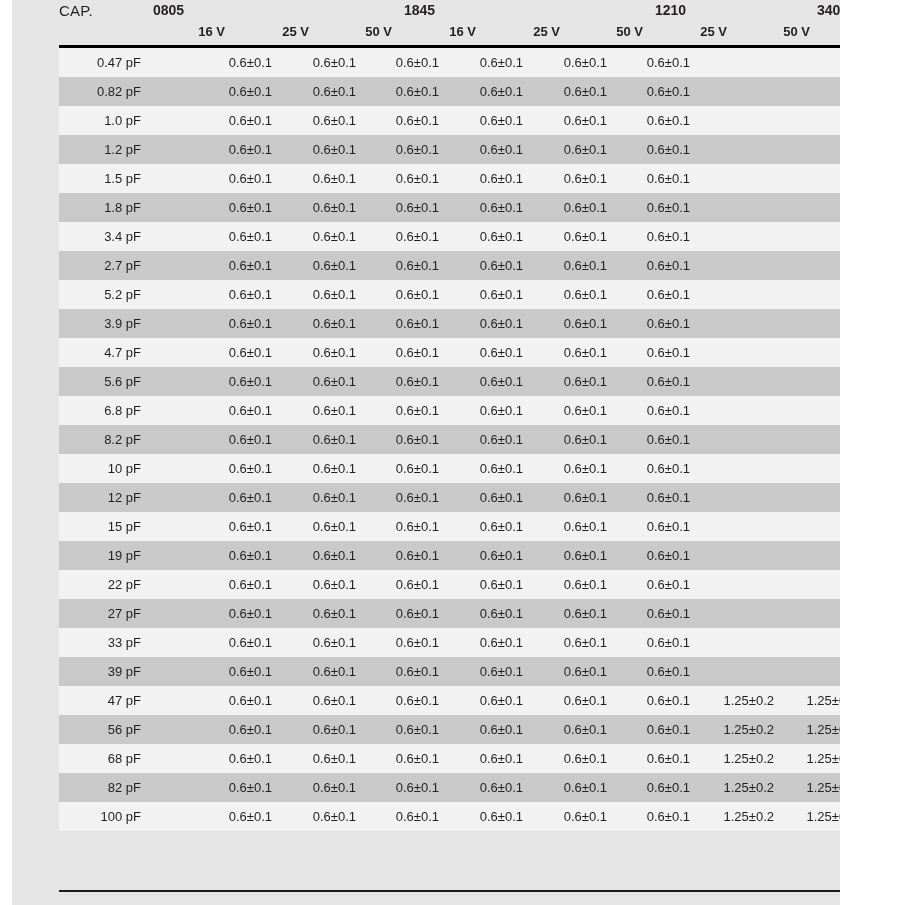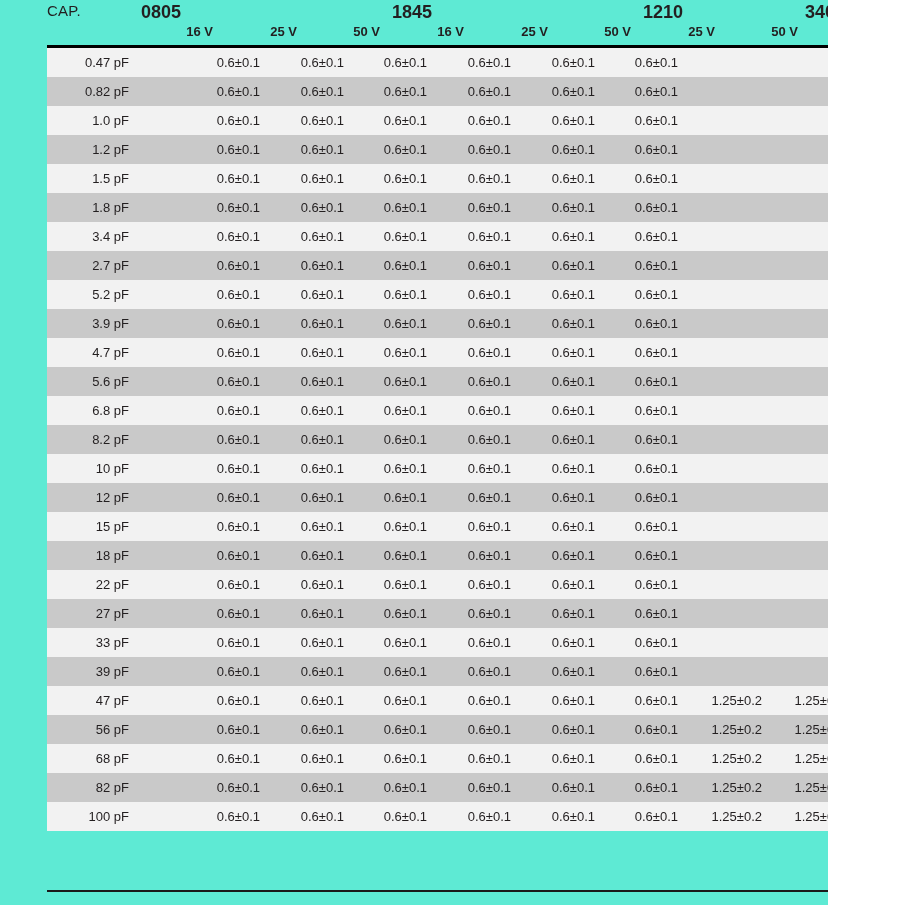--- a/index.html
+++ b/index.html
@@ -14,21 +14,22 @@
     font-family: "Liberation Sans", sans-serif;
     color: #231f20;
     -webkit-font-smoothing: antialiased;
   }
 
   #page {
     position: relative;
     width: 828px;
     height: 905px;
     overflow: hidden;
-    background: #5eead4;
+    background: #e5e5e5;
+    margin-left: 12px;
   }
 
   
   .header-area {
     position: absolute;
     left: 0;
     top: 0;
     width: 920px;
     height: 47px;
   }
@@ -39,21 +40,21 @@
     top: 2px;
     font-size: 15px;
     letter-spacing: 0.2px;
     color: #231f20;
     white-space: nowrap;
   }
 
   .size-label {
     position: absolute;
     top: 2px;
-    font-size: 18px;
+    font-size: 14px;
     font-weight: bold;
     color: #231f20;
     white-space: nowrap;
   }
 
   .volt-label {
     position: absolute;
     top: 24px;
     font-size: 13px;
     font-weight: bold;
@@ -347,21 +348,21 @@
         <div class="cell val-cell" style="left: 225px;">0.6±0.1</div>
         <div class="cell val-cell" style="left: 308px;">0.6±0.1</div>
         <div class="cell val-cell" style="left: 392px;">0.6±0.1</div>
         <div class="cell val-cell" style="left: 476px;">0.6±0.1</div>
         <div class="cell val-cell" style="left: 559px;">0.6±0.1</div>
         <div class="cell val-cell" style="left: 643px;"></div>
         <div class="cell val-cell" style="left: 726px;"></div>
         <div class="cell val-cell" style="left: 805px;"></div>
       </div>
       <div class="row shade-dark">
-        <div class="cell cap-cell">18 pF</div>
+        <div class="cell cap-cell">19 pF</div>
         <div class="cell val-cell" style="left: 141px;">0.6±0.1</div>
         <div class="cell val-cell" style="left: 225px;">0.6±0.1</div>
         <div class="cell val-cell" style="left: 308px;">0.6±0.1</div>
         <div class="cell val-cell" style="left: 392px;">0.6±0.1</div>
         <div class="cell val-cell" style="left: 476px;">0.6±0.1</div>
         <div class="cell val-cell" style="left: 559px;">0.6±0.1</div>
         <div class="cell val-cell" style="left: 643px;"></div>
         <div class="cell val-cell" style="left: 726px;"></div>
         <div class="cell val-cell" style="left: 805px;"></div>
       </div>

